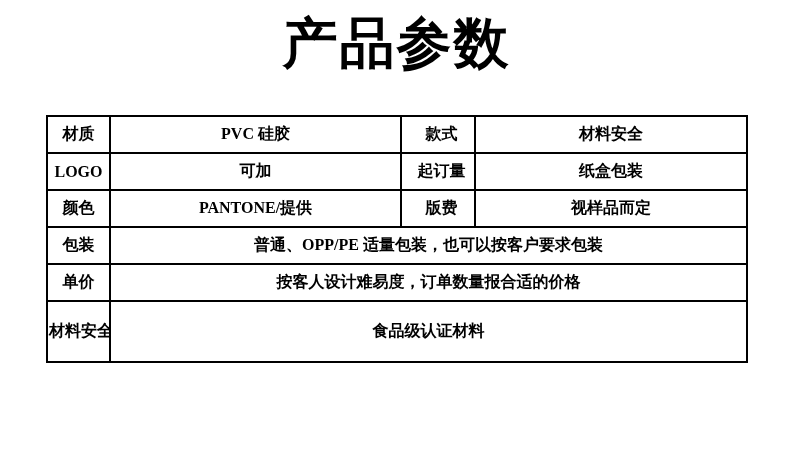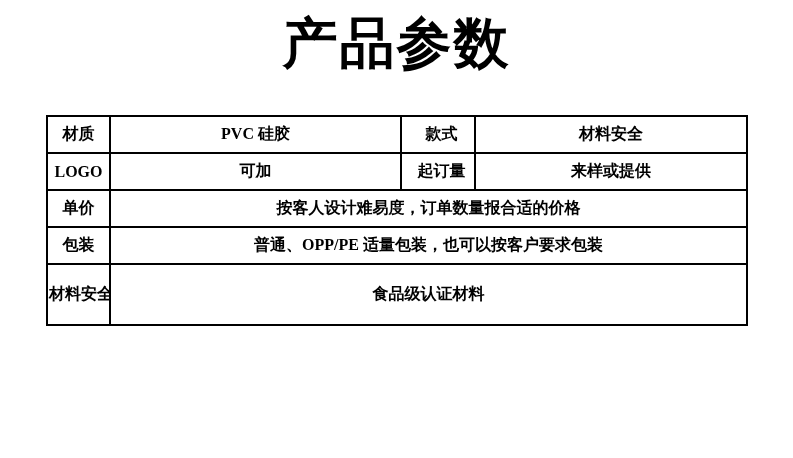--- a/index.html
+++ b/index.html
@@ -78,29 +78,35 @@
       <tr class="row">
         <td class="lbl">材质</td>
         <td class="val">PVC 硅胶</td>
         <td class="lbl lbl-left">款式</td>
         <td class="val">材料安全</td>
       </tr>
       <tr class="row">
         <td class="lbl">LOGO</td>
         <td class="val">可加</td>
         <td class="lbl lbl-left">起订量</td>
-        <td class="val">来样或提供</td>
+        <td class="val">纸盒包装</td>
+      </tr>
+      <tr class="row">
+        <td class="lbl">颜色</td>
+        <td class="val">PANTONE/提供</td>
+        <td class="lbl lbl-left">版费</td>
+        <td class="val">视样品而定</td>
+      </tr>
+      <tr class="row">
+        <td class="lbl">包装</td>
+        <td class="val" colspan="3">普通、OPP/PE 适量包装，也可以按客户要求包装</td>
       </tr>
       <tr class="row">
         <td class="lbl">单价</td>
         <td class="val" colspan="3">按客人设计难易度，订单数量报合适的价格</td>
-      </tr>
-      <tr class="row">
-        <td class="lbl">包装</td>
-        <td class="val" colspan="3">普通、OPP/PE 适量包装，也可以按客户要求包装</td>
       </tr>
       <tr class="row-tall">
         <td class="lbl">材料安全</td>
         <td class="val" colspan="3">食品级认证材料</td>
       </tr>
     </tbody>
   </table>
 
 </div>
 

